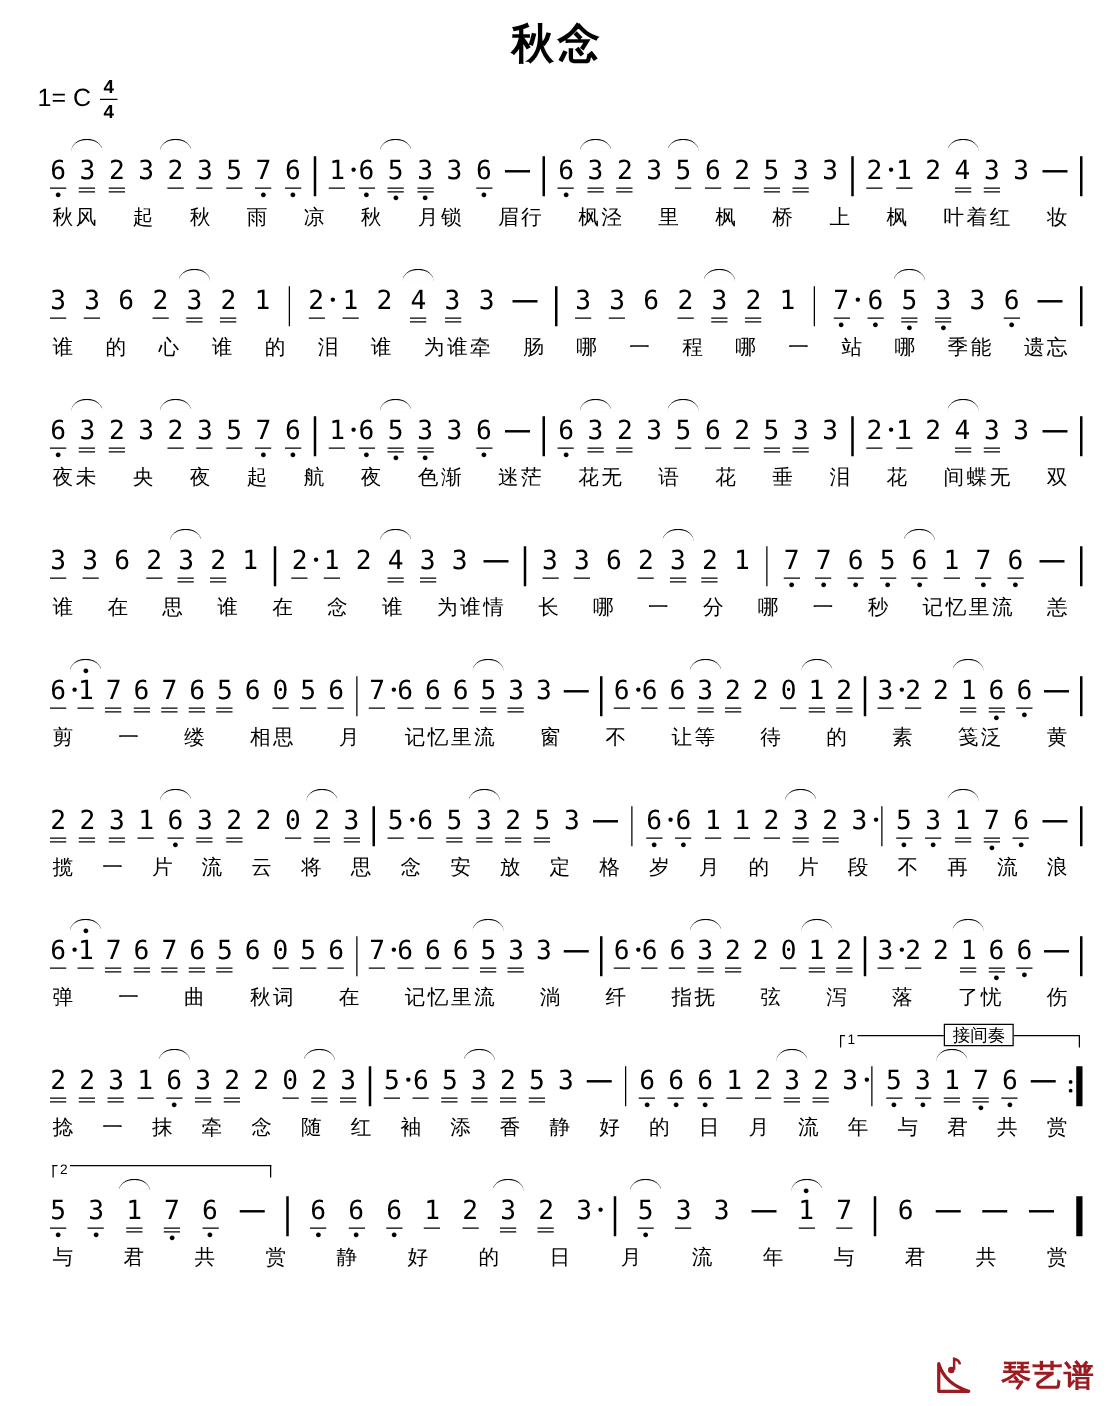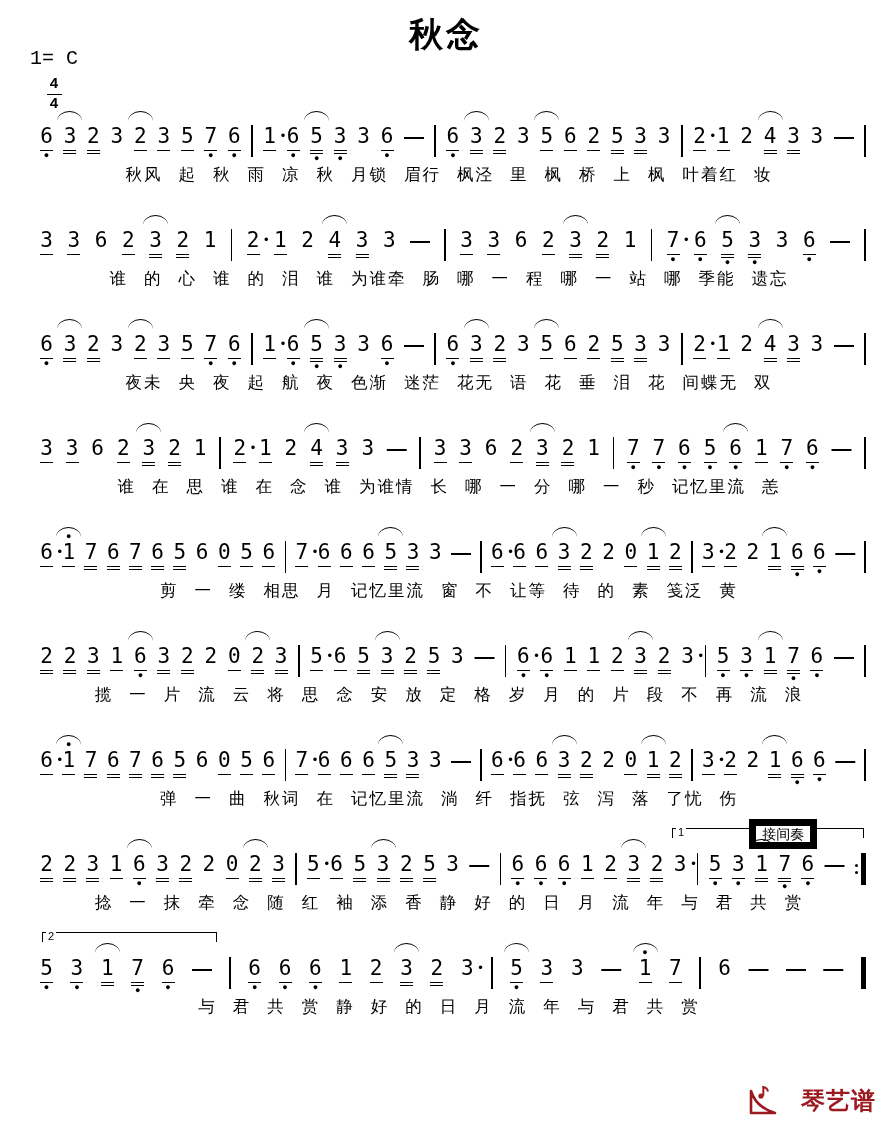--- a/index.html
+++ b/index.html
@@ -10,30 +10,30 @@
     border-radius:25px;
   }
   .title {
     text-align:center; font-size:34px; font-weight:bold;
     padding-top:12px; letter-spacing:3px; height:44px;
   }
   .meta-row {
     display:flex; justify-content:space-between; align-items:center;
     padding:6px 28px 0 30px; height:34px;
   }
-  .keysig { font-size:20px; font-family:Liberation Mono, monospace; display:flex; align-items:center; gap:7px;flex-direction:column; }
+  .keysig { font-size:20px; font-family:Liberation Sans, sans-serif; display:flex; align-items:center; gap:7px; }
   .timesig { display:inline-flex; flex-direction:column; align-items:center; line-height:1; font-size:15px; font-weight:bold; }
   .timesig .ts-top { border-bottom:1.6px solid #000; padding:0 3px 2px; }
   .timesig .ts-bot { padding-top:2px; }
   .credits { font-size:17px; letter-spacing:1px; }
 
   .score { padding:28px 26px 0 40px; }
   .system { position:relative; margin-bottom:43px; }
   .notes-row { display:flex; justify-content:space-between; align-items:flex-start; height:46px; }
-  .lyrics-row { display:flex; justify-content:center; font-size:16.5px; line-height:22px; height:22px; margin-top:-7px; padding:0 10px 0 2px;gap:16px; }
+  .lyrics-row { display:flex; justify-content:space-between; font-size:16.5px; line-height:22px; height:22px; margin-top:-7px; padding:0 10px 0 2px;gap:16px; }
   .lyr { letter-spacing:2px; white-space:nowrap; }
 
   .tk { position:relative; display:flex; flex-direction:column; align-items:center; min-width:13px; }
   .dg { font-size:21px; line-height:24px; font-family:"DejaVu Sans Mono",monospace; }
   .ul { width:100%; height:1.5px; background:#000; margin-top:1.5px; }
   .bd { font-size:9px; line-height:5px; margin-top:2px; }
   .hd { position:absolute; top:-7px; font-size:9px; line-height:6px; }
   .arc { position:absolute; top:-13px; left:-6px; right:-6px; height:9px;
          border-top:1.5px solid #000; border-radius:50% 50% 0 0 / 100% 100% 0 0; }
   .ad { position:absolute; right:-9px; top:5px; font-size:13px; line-height:13px; }
@@ -45,21 +45,21 @@
   .rep .rdots i { width:3px; height:3px; border-radius:50%; background:#000; }
   .rep .rthick { width:5px; height:32px; background:#000; }
   .dash { font-size:20px; font-weight:bold; line-height:24px; }
 
   .volta { position:absolute; top:-24px; height:9px;
            border-top:1.5px solid #000; border-left:1.5px solid #000; border-right:1.5px solid #000; }
   .volta-right { right:2px; width:23%; }
   .volta-left  { left:2px;  width:21%; }
   .vnum { position:absolute; left:3px; top:-3px; font-size:11px; line-height:12px; background:#fff; padding:0 2px; }
   .vtext { position:absolute; left:58%; top:-10px; transform:translateX(-50%);
-           background:#fff; font-size:14px; line-height:16px; padding:0 6px; border:7px solid #000000; white-space:nowrap; }
+           background:#fff; font-size:14px; line-height:16px; padding:0 6px; border:1px solid #000000; white-space:nowrap; }
 
   .watermark { position:absolute; right:16px; bottom:8px; display:flex; align-items:flex-end; gap:19px; }
   .wm-text { font-size:24px; font-weight:bold; letter-spacing:1px; font-family:"DejaVu Sans",sans-serif; }
 </style>
 </head>
 <body>
 
 <div class="page">
   <div class="title">秋念</div>
 

